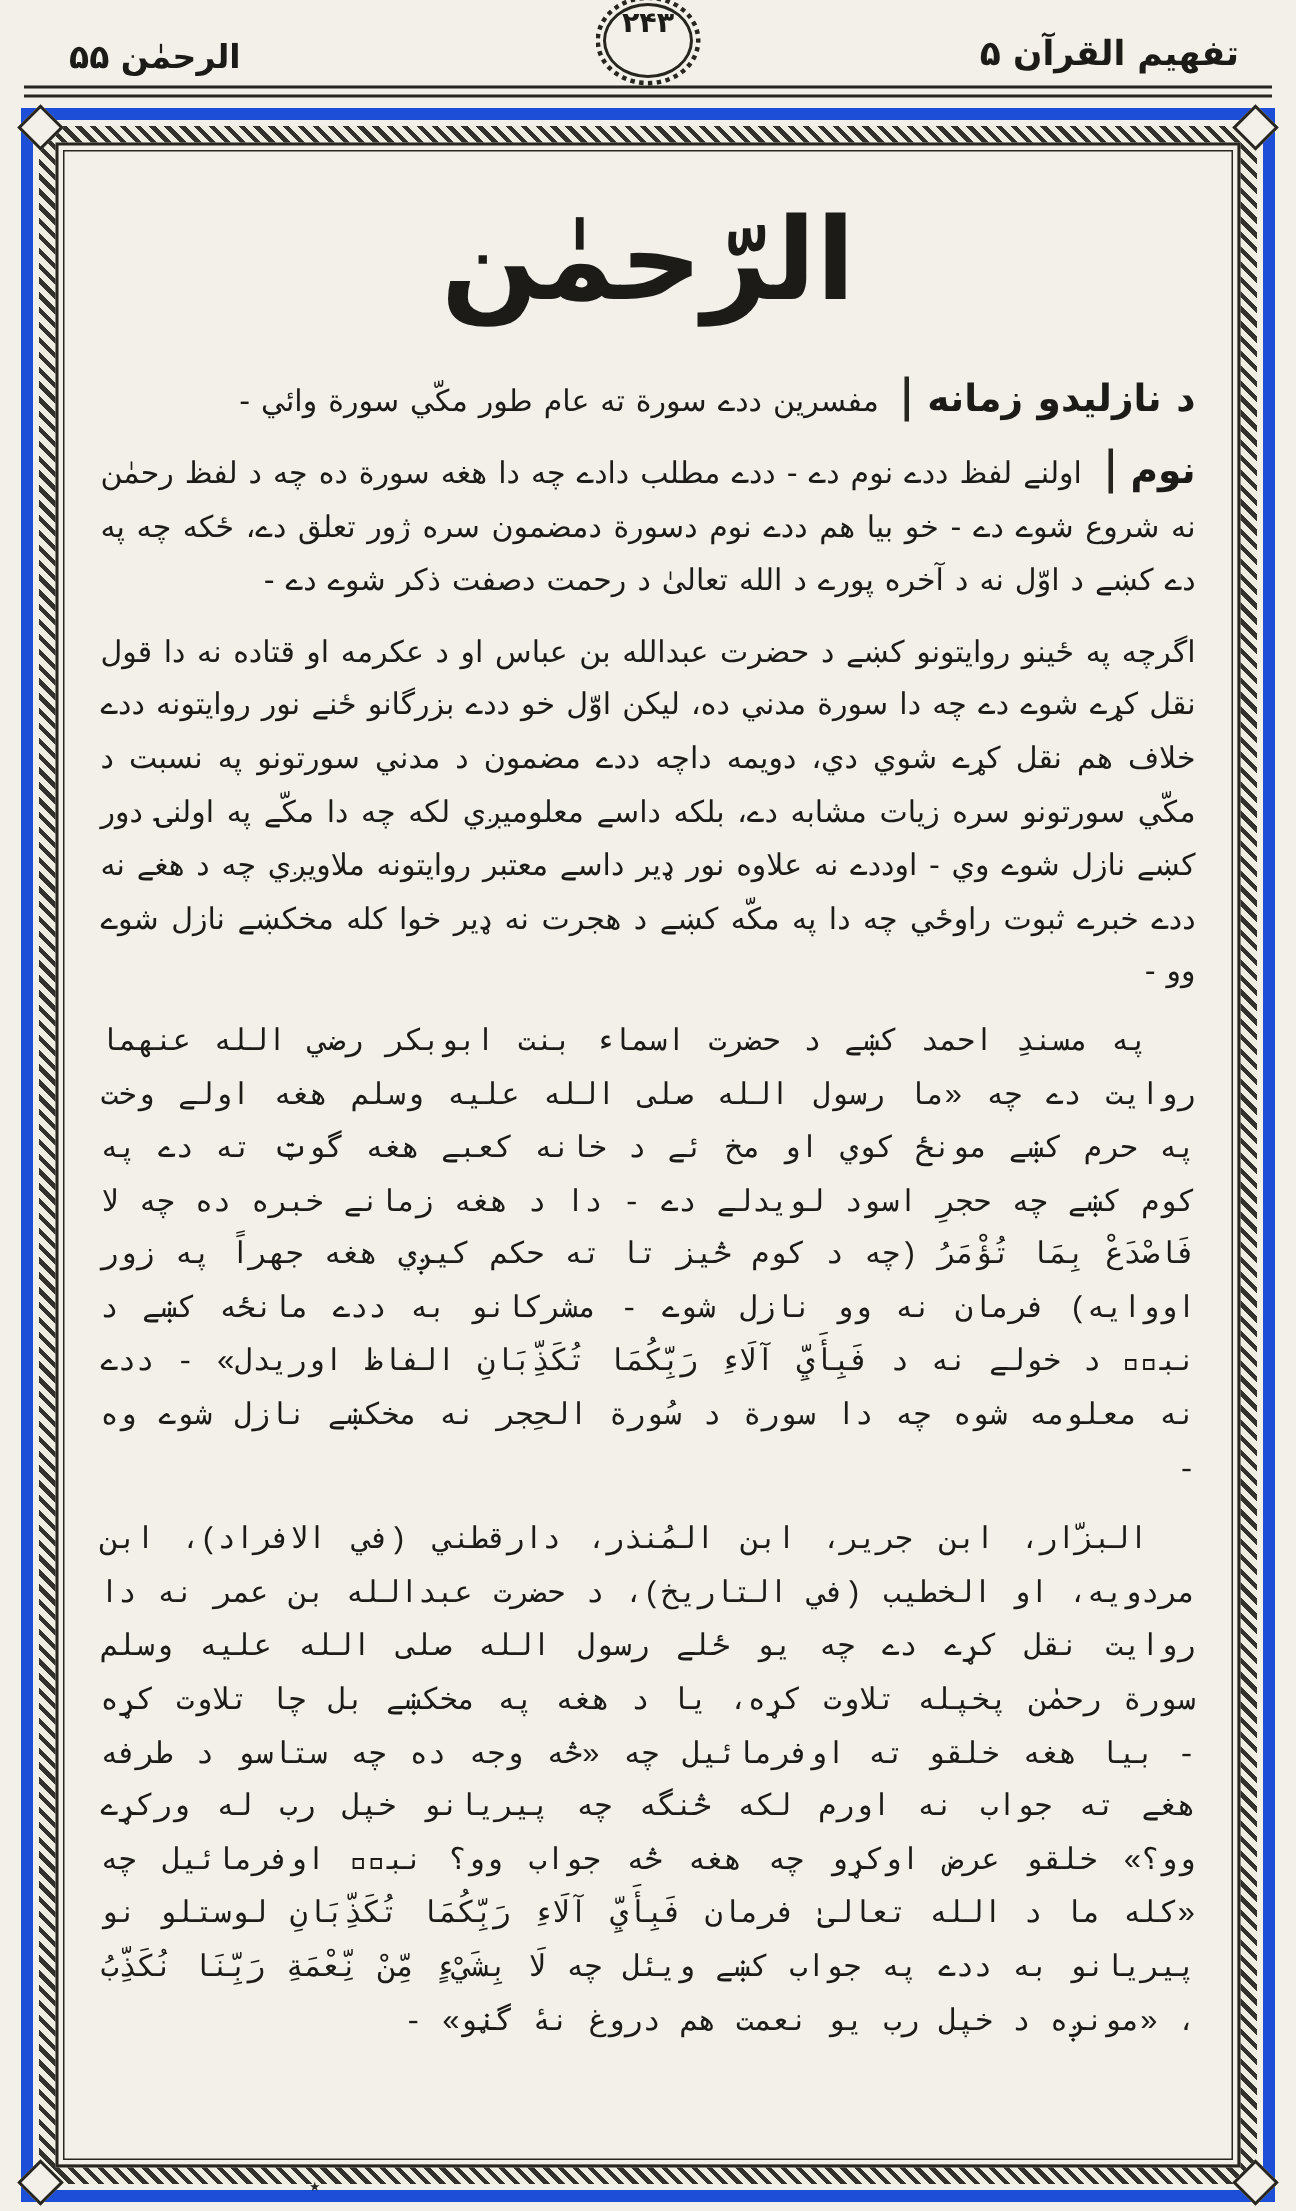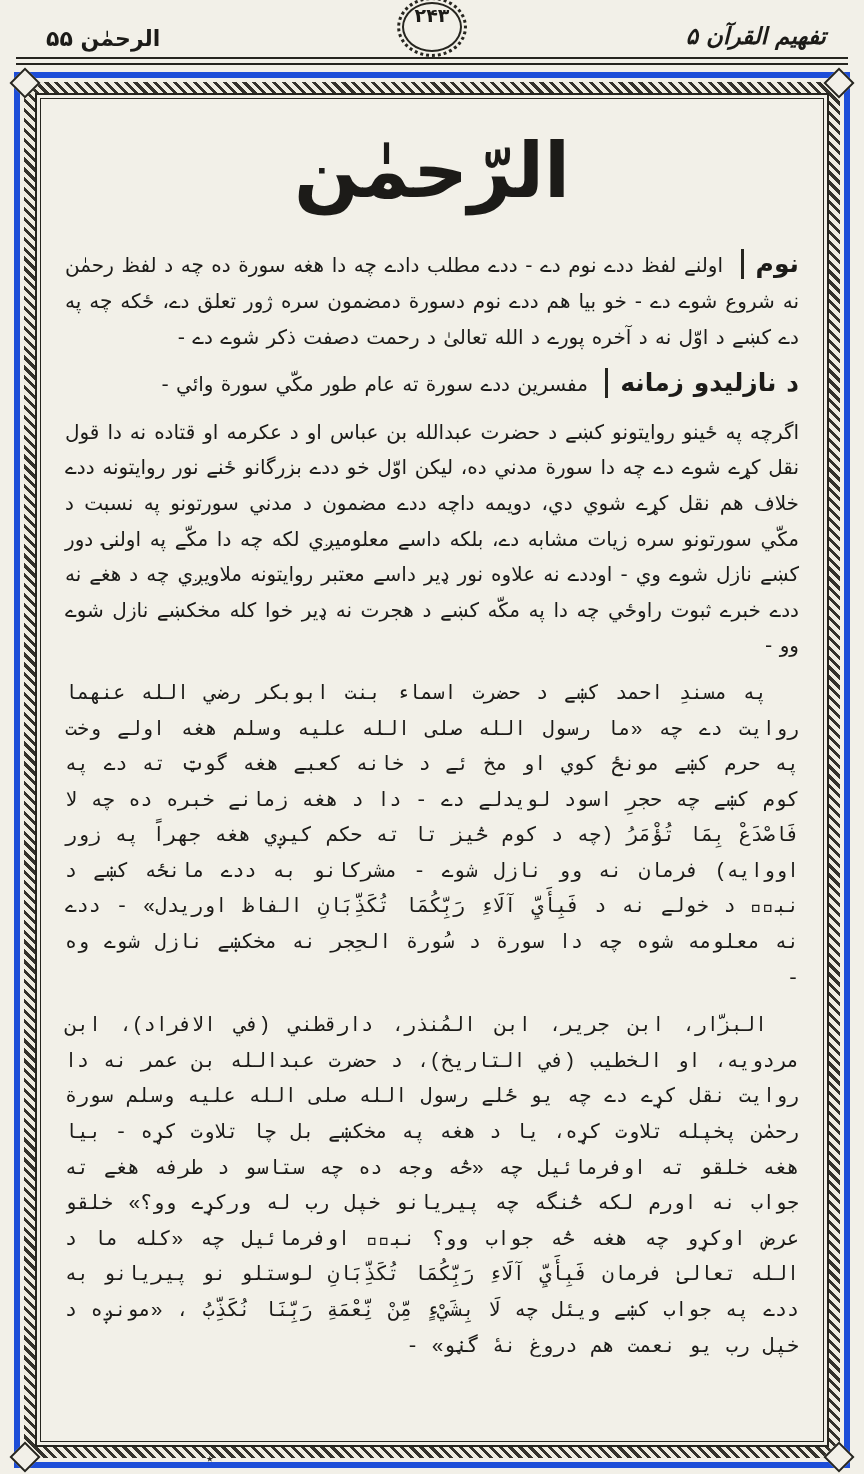--- a/index.html
+++ b/index.html
@@ -16,29 +16,29 @@
   .medallion{
     position:absolute;top:2px;left:50%;transform:translateX(-50%);
     width:56px;height:46px;border:2px solid #26251f;border-radius:50%;
     outline:3px dotted #26251f;outline-offset:2px;
     background:#f2f0e8;z-index:4;
     display:flex;align-items:flex-start;justify-content:center;
   }
   .medallion-num{font-size:19px;font-weight:bold;}
   
   .header-left{position:absolute;top:26px;left:46px;font-size:22px;font-weight:bold;direction:rtl;text-align:center;}
-  .header-right{position:absolute;top:23px;right:38px;font-size:23px;font-weight:bold;direction:rtl;font-style:italic;}
+  .header-right{position:absolute;top:23px;right:38px;font-size:23px;font-weight:bold;direction:rtl;}
   .header-rule{
     position:absolute;top:57px;left:16px;right:16px;height:4px;
     border-top:2px solid #26251f;border-bottom:2px solid #26251f;
   }
   
   .frame{
     position:absolute;top:72px;left:14px;right:14px;bottom:6px;
-    border:6px solid #1d4ed8;background:#f2f0e8;padding:4px;
+    border:8px solid #1d4ed8;background:#f2f0e8;padding:4px;
     box-sizing:border-box;
   }
   .frame-rope{
     height:100%;box-sizing:border-box;padding:11px;
     background:repeating-linear-gradient(45deg,#33312b 0 3px,#efece1 3px 7px);
   }
   .frame-inner{
     height:100%;box-sizing:border-box;
     background:#f2f0e8;border:2px solid #26251f;
     box-shadow:inset 0 0 0 3px #f2f0e8,inset 0 0 0 4px #26251f;
@@ -92,27 +92,27 @@
     <div class="corner tr"></div>
     <div class="corner bl"></div>
     <div class="corner br"></div>
 
     <div class="frame-rope">
       <div class="frame-inner">
 
         <h1 class="title">الرّحمٰن</h1>
 
         <p class="para">
-          <span class="label">نوم</span>
-          <span>اولنے لفظ ددے نوم دے - ددے مطلب دادے چه دا هغه سورة ده چه د لفظ رحمٰن نه شروع شوے دے - خو بيا هم ددے نوم دسورة دمضمون سره ژور تعلق دے، ځکه چه په دے کښے د اوّل نه د آخره پورے د الله تعالیٰ د رحمت دصفت ذکر شوے دے -</span>
+          <span class="label">د نازليدو زمانه</span>
+          <span>مفسرين ددے سورة ته عام طور مکّي سورة وائي -</span>
         </p>
 
         <p class="para">
-          <span class="label">د نازليدو زمانه</span>
-          <span>مفسرين ددے سورة ته عام طور مکّي سورة وائي -</span>
+          <span class="label">نوم</span>
+          <span>اولنے لفظ ددے نوم دے - ددے مطلب دادے چه دا هغه سورة ده چه د لفظ رحمٰن نه شروع شوے دے - خو بيا هم ددے نوم دسورة دمضمون سره ژور تعلق دے، ځکه چه په دے کښے د اوّل نه د آخره پورے د الله تعالیٰ د رحمت دصفت ذکر شوے دے -</span>
         </p>
 
         <p class="para">اگرچه په ځينو روايتونو کښے د حضرت عبدالله بن عباس او د عکرمه او قتاده نه دا قول نقل کړے شوے دے چه دا سورة مدني ده، ليکن اوّل خو ددے بزرگانو ځنے نور روايتونه ددے خلاف هم نقل کړے شوي دي، دويمه داچه ددے مضمون د مدني سورتونو په نسبت د مکّي سورتونو سره زيات مشابه دے، بلکه داسے معلوميږي لکه چه دا مکّے په اولنۍ دور کښے نازل شوے وي - اوددے نه علاوه نور ډير داسے معتبر روايتونه ملاويږي چه د هغے نه ددے خبرے ثبوت راوځي چه دا په مکّه کښے د هجرت نه ډير خوا کله مخکښے نازل شوے وو -</p>
         <p class="para indent">په مسندِ احمد کښے د حضرت اسماء بنت ابوبکر رضي الله عنهما روايت دے چه «ما رسول الله صلی الله عليه وسلم هغه اولے وخت په حرم کښے مونځ کوي او مخ ئے د خانه کعبے هغه گوټ ته دے په کوم کښے چه حجرِ اسود لويدلے دے - دا د هغه زمانے خبره ده چه لا فَاصْدَعْ بِمَا تُؤْمَرُ (چه د کوم څيز تا ته حکم کيږي هغه جهراً په زور اووايه) فرمان نه وو نازل شوے - مشرکانو به ددے مانځه کښے د نبيؐ د خولے نه د فَبِأَيِّ آلَاءِ رَبِّكُمَا تُكَذِّبَانِ الفاظ اوريدل» - ددے نه معلومه شوه چه دا سورة د سُورة الحِجر نه مخکښے نازل شوے وه -</p>
         <p class="para indent">البزّار، ابن جرير، ابن المُنذر، دارقطني (في الافراد)، ابن مردويه، او الخطيب (في التاريخ)، د حضرت عبدالله بن عمر نه دا روايت نقل کړے دے چه يو ځلے رسول الله صلی الله عليه وسلم سورة رحمٰن پخپله تلاوت کړه، يا د هغه په مخکښے بل چا تلاوت کړه - بيا هغه خلقو ته اوفرمائيل چه «څه وجه ده چه ستاسو د طرفه هغے ته جواب نه اورم لکه څنگه چه پيريانو خپل رب له ورکړے وو؟» خلقو عرض اوکړو چه هغه څه جواب وو؟ نبيؐ اوفرمائيل چه «کله ما د الله تعالیٰ فرمان فَبِأَيِّ آلَاءِ رَبِّكُمَا تُكَذِّبَانِ لوستلو نو پيريانو به ددے په جواب کښے ويئل چه لَا بِشَيْءٍ مِّنْ نِّعْمَةِ رَبِّنَا نُكَذِّبُ ، «مونږه د خپل رب يو نعمت هم دروغ نهٔ گڼو» -</p>
 
       </div>
     </div>
   </div>
 

